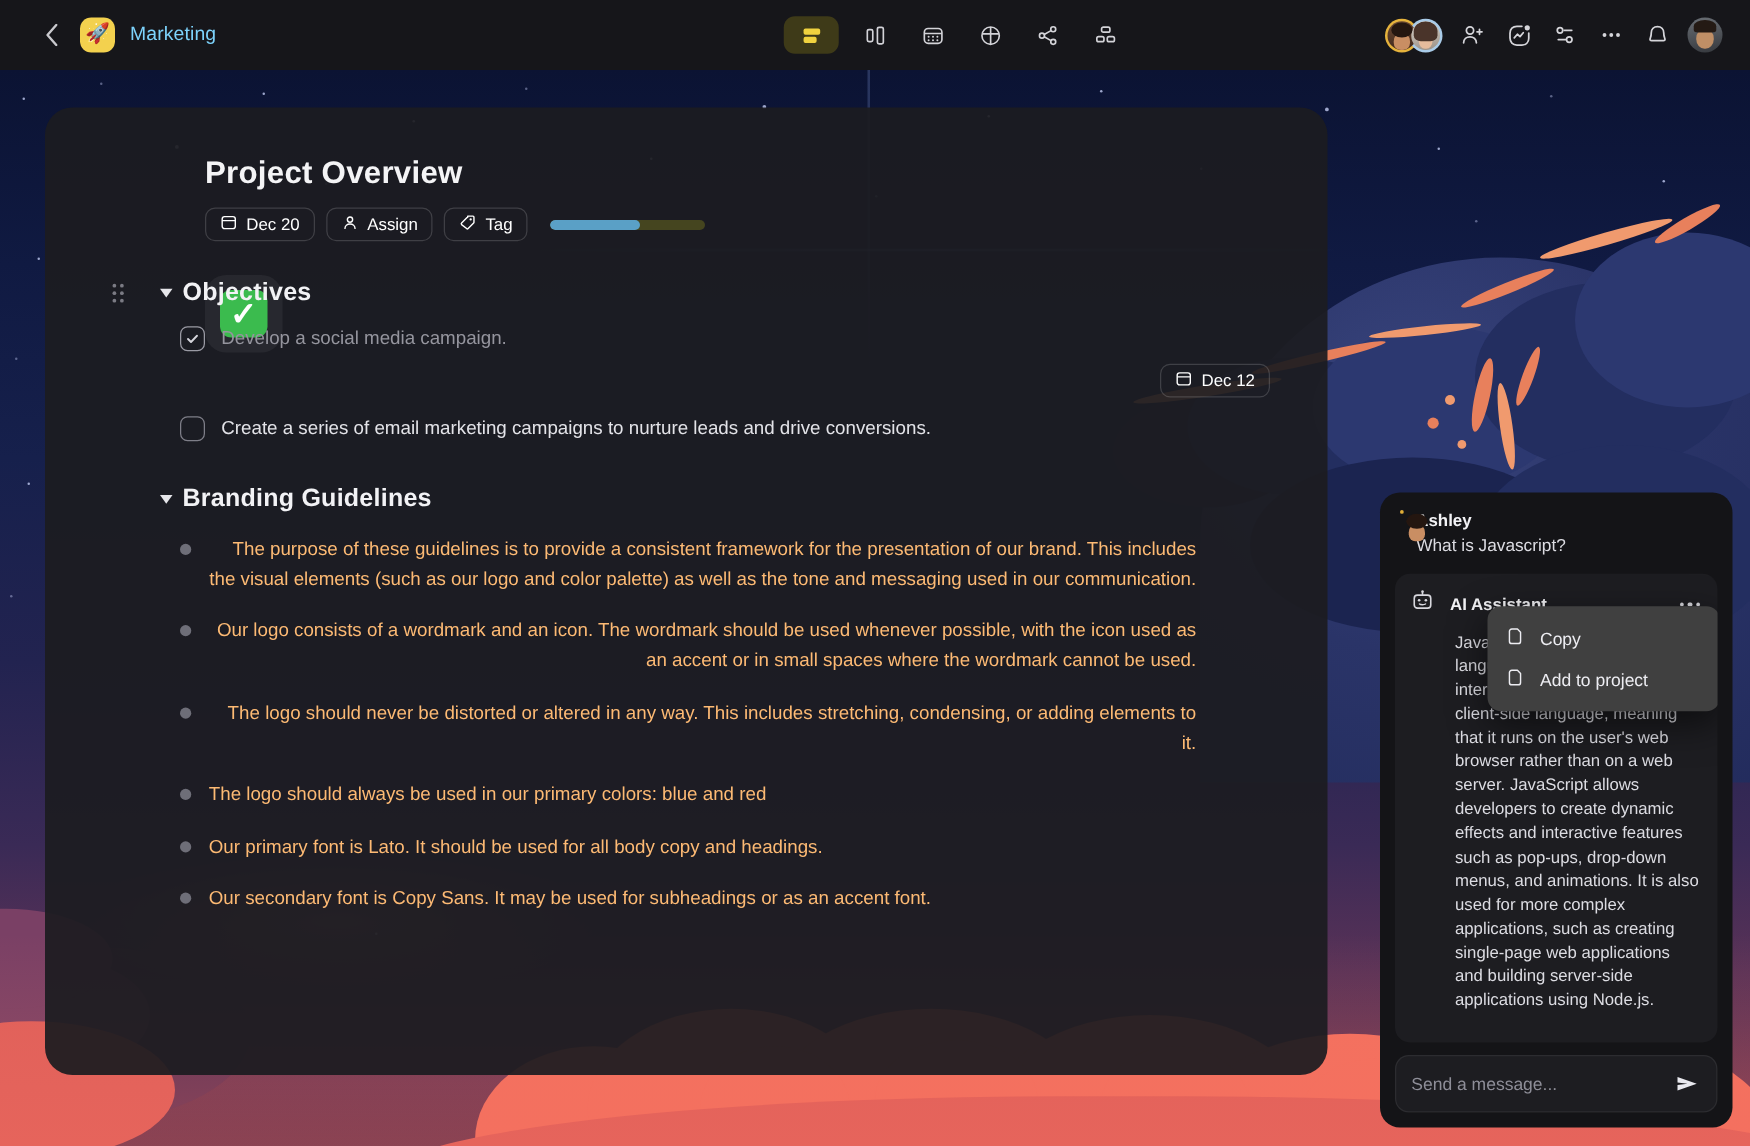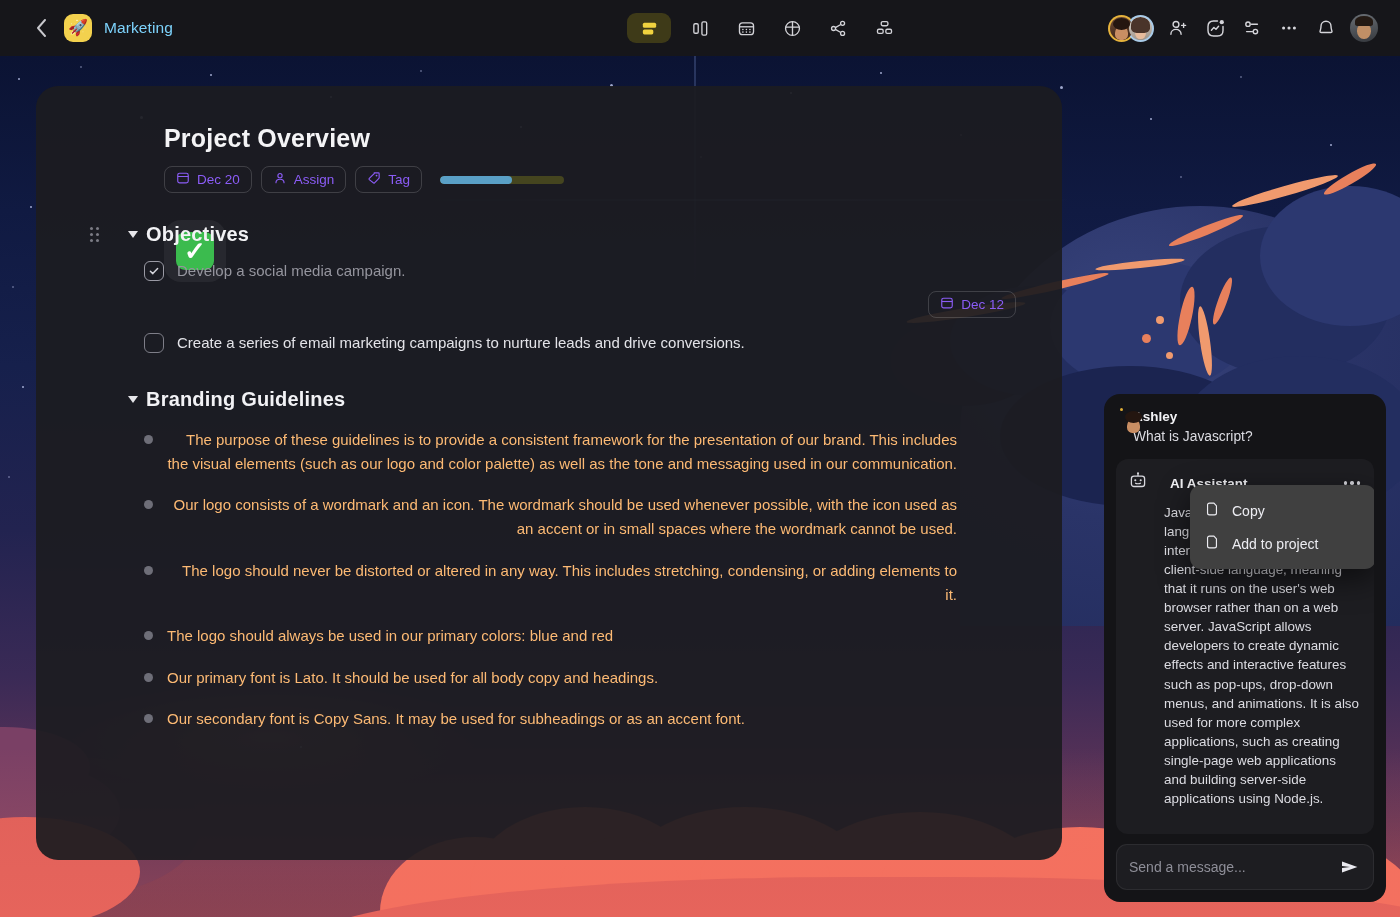--- a/index.html
+++ b/index.html
@@ -143,21 +143,21 @@
     color: #fff; font-size: 26px; font-weight: 700; line-height: 1;
   }
   .doc-title { color: #f4f4f6; font-size: 25px; font-weight: 600; letter-spacing: .2px; }
 
   .meta-row { display: flex; align-items: center; gap: 9px; margin-top: 13px; }
   .pill {
     display: inline-flex; align-items: center; gap: 7px;
     height: 27px; padding: 0 11px;
     border: 1px solid rgba(255,255,255,.16);
     border-radius: 8px;
-    color: #8b5cf6; font-size: 13.5px;
+    color: #ffffff; font-size: 13.5px;
     cursor: pointer; background: transparent;
   }
   .pill svg { flex: none; }
 
   .progress { width: 124px; height: 8px; border-radius: 5px; background: #45451f;
               margin-left: 9px; overflow: hidden; display:flex; }
   .progress .bar { height: 100%; border-radius: 5px; background: #5aa0c6; }
 
   
   .section { margin-top: 30px; position: relative; text-align: right; }
@@ -197,21 +197,21 @@
   .chat-ava .ava-inner { width: 21px; height: 21px; }
   .msg-name { color: #f2f2f5; font-size: 13.5px; font-weight: 700; line-height: 1.35; }
   .msg-q { color: #dcdce2; font-size: 13.8px; line-height: 1.45; margin-top: 1px; }
 
   .msg-ai {
     background: #1d1d21; border-radius: 12px;
     padding: 12px 12px 14px 12px;
     position: relative;
     flex: 1; overflow: hidden;
   }
-  .ai-head { display: flex; align-items: center; gap: 22px; }
+  .ai-head { display: flex; align-items: center; gap: 12px; }
   .bot-icon { color: #d8d8de; flex: none; }
   .ai-name { color: #f2f2f5; font-size: 13.5px; font-weight: 700; flex: 1; }
   .dots3 { display: flex; gap: 3px; cursor: pointer; padding: 4px 2px; }
   .dots3 i { width: 3.5px; height: 3.5px; border-radius: 50%; background: #d6d6dc; display: block; }
   .ai-body { color: #dcdce2; font-size: 13.4px; line-height: 1.42; margin-top: 8px;
              padding-left: 36px; text-indent: 0; }
 
   .ctx-menu {
     position: absolute; left: 74px; top: 26px; width: 186px;
     background: #404040; border-radius: 11px;

